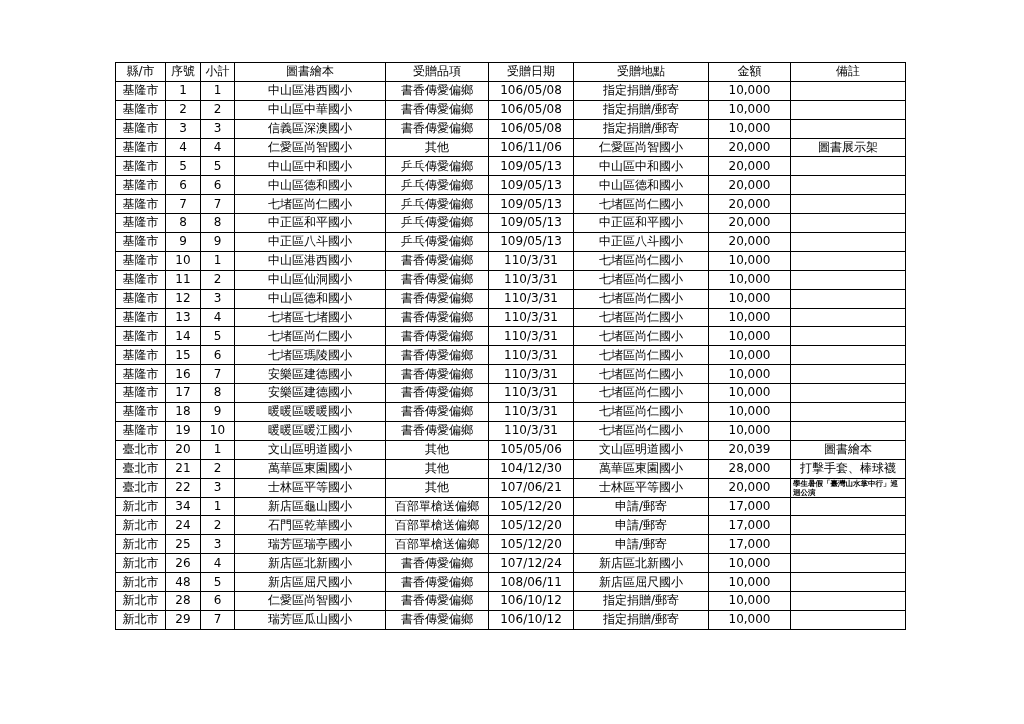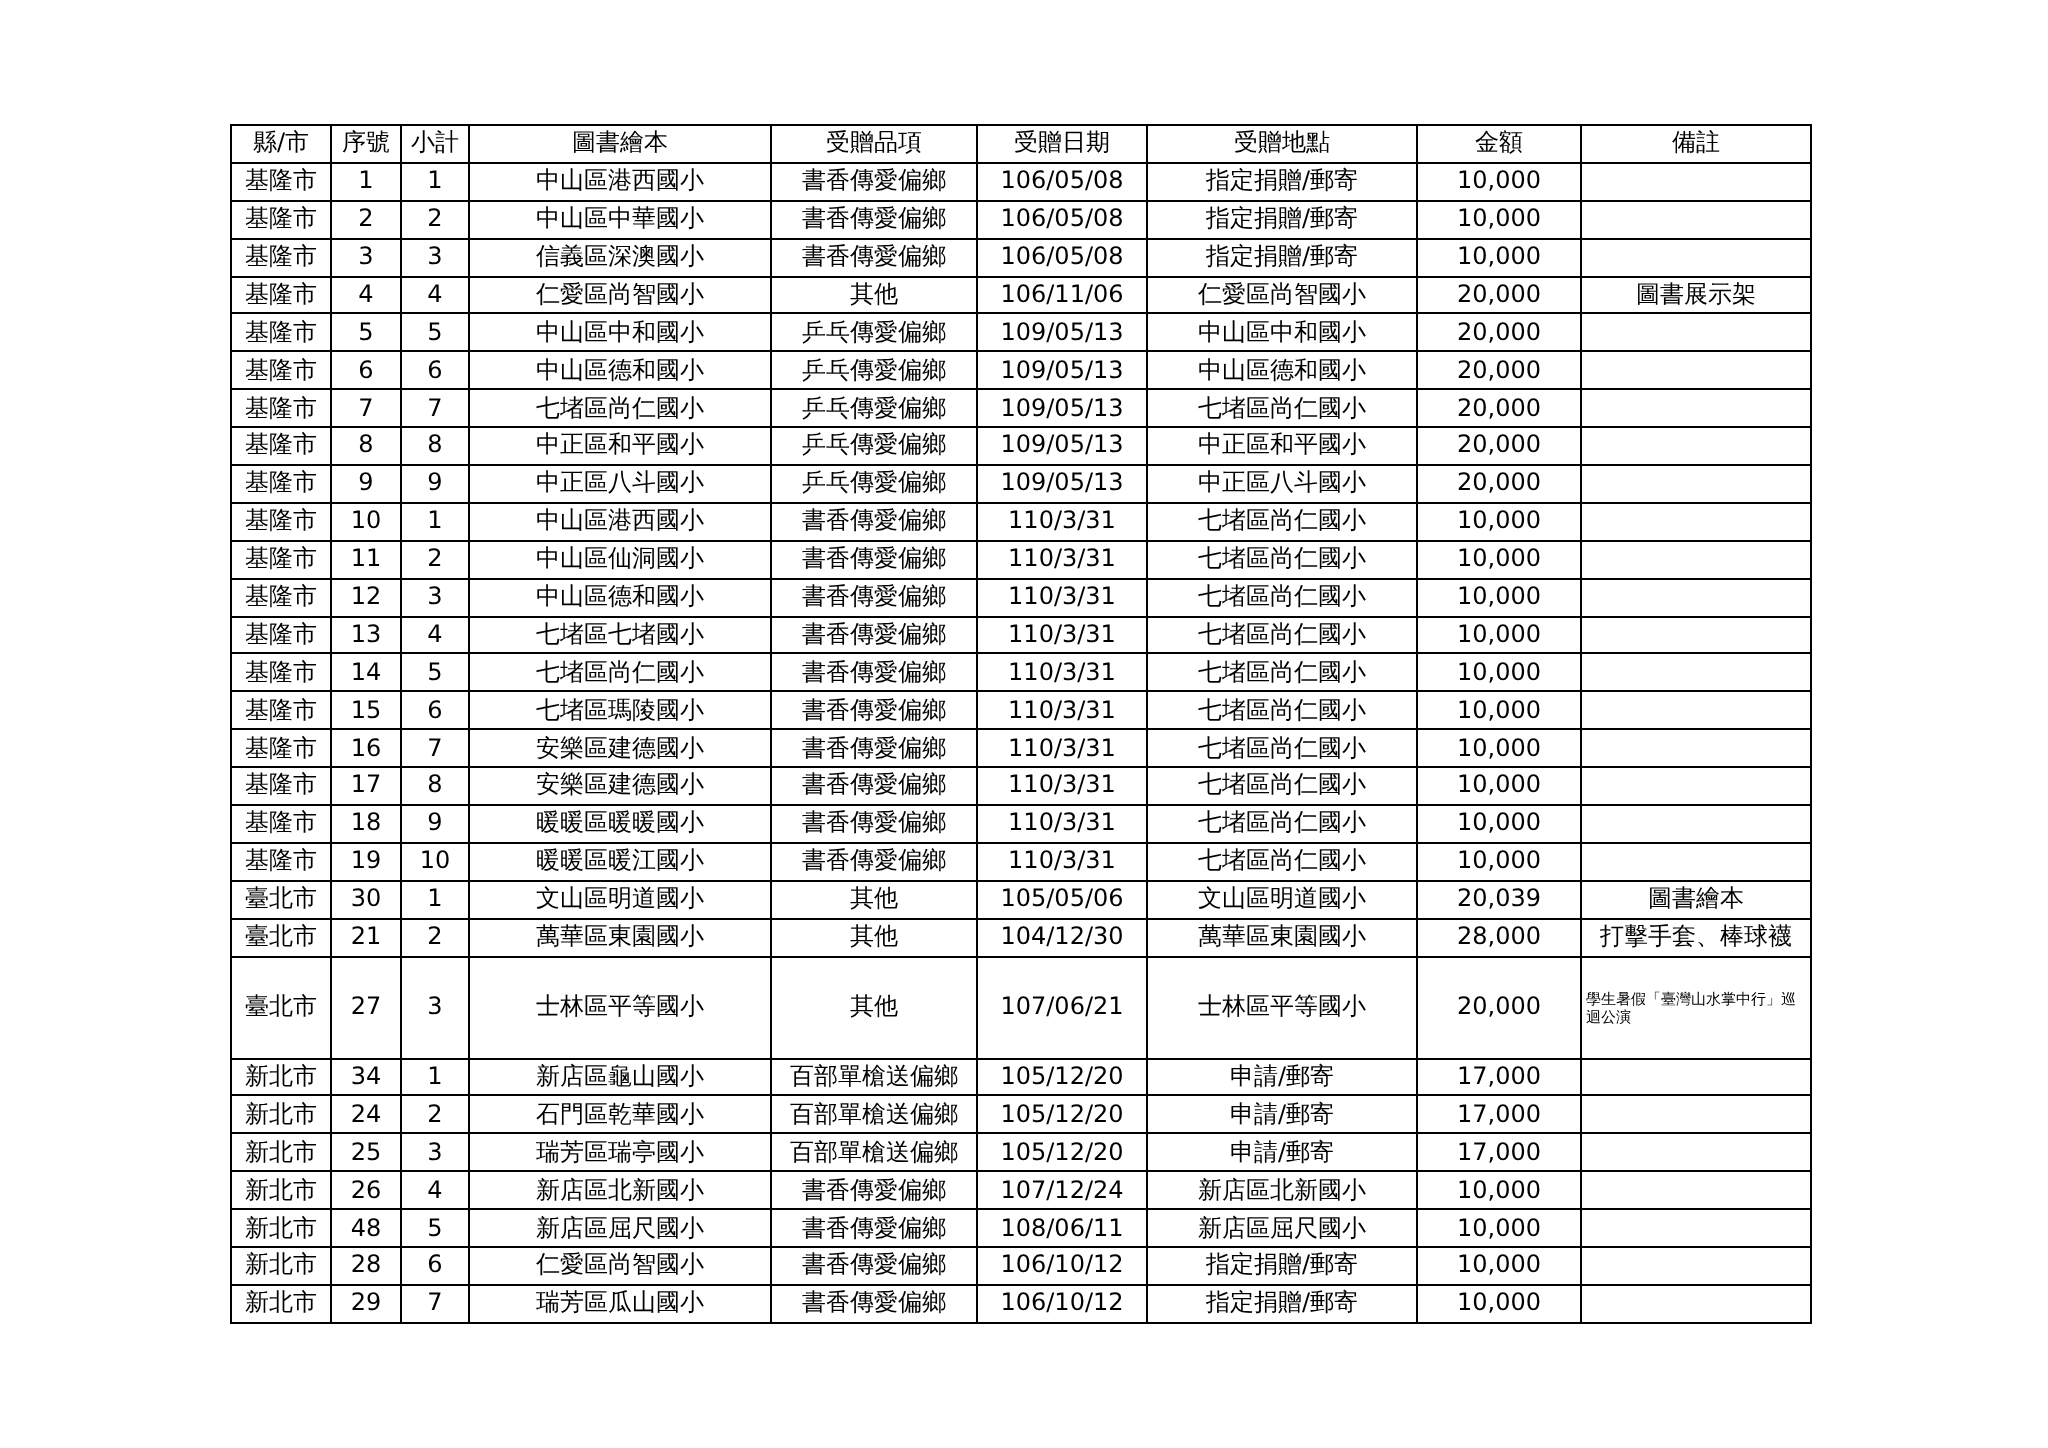--- a/index.html
+++ b/index.html
@@ -49,21 +49,22 @@
     height: 18.9px;
     line-height: 1.1;
     white-space: nowrap;
     overflow: hidden;
   }
   table.donation-table td.small-note {
     font-size: 7.5px;
     white-space: normal;
     text-align: left;
     line-height: 1.2;
-    padding: 16px 2px;
+    padding: 0 2px;
+    font-weight: bold;
   }
 </style>
 </head>
 <body>
 
 <div class="page">
   <div class="sheet">
     <table class="donation-table">
       <colgroup>
         <col class="c-county">
@@ -294,21 +295,21 @@
             <td>10</td>
             <td>暖暖區暖江國小</td>
             <td>書香傳愛偏鄉</td>
             <td>110/3/31</td>
             <td>七堵區尚仁國小</td>
             <td>10,000</td>
             <td></td>
           </tr>
           <tr>
             <td>臺北市</td>
-            <td>30</td>
+            <td>20</td>
             <td>1</td>
             <td>文山區明道國小</td>
             <td>其他</td>
             <td>105/05/06</td>
             <td>文山區明道國小</td>
             <td>20,039</td>
             <td>圖書繪本</td>
           </tr>
           <tr>
             <td>臺北市</td>
@@ -316,21 +317,21 @@
             <td>2</td>
             <td>萬華區東園國小</td>
             <td>其他</td>
             <td>104/12/30</td>
             <td>萬華區東園國小</td>
             <td>28,000</td>
             <td>打擊手套、棒球襪</td>
           </tr>
           <tr>
             <td>臺北市</td>
-            <td>27</td>
+            <td>22</td>
             <td>3</td>
             <td>士林區平等國小</td>
             <td>其他</td>
             <td>107/06/21</td>
             <td>士林區平等國小</td>
             <td>20,000</td>
             <td class="small-note">學生暑假「臺灣山水掌中行」巡迴公演</td>
           </tr>
           <tr>
             <td>新北市</td>

